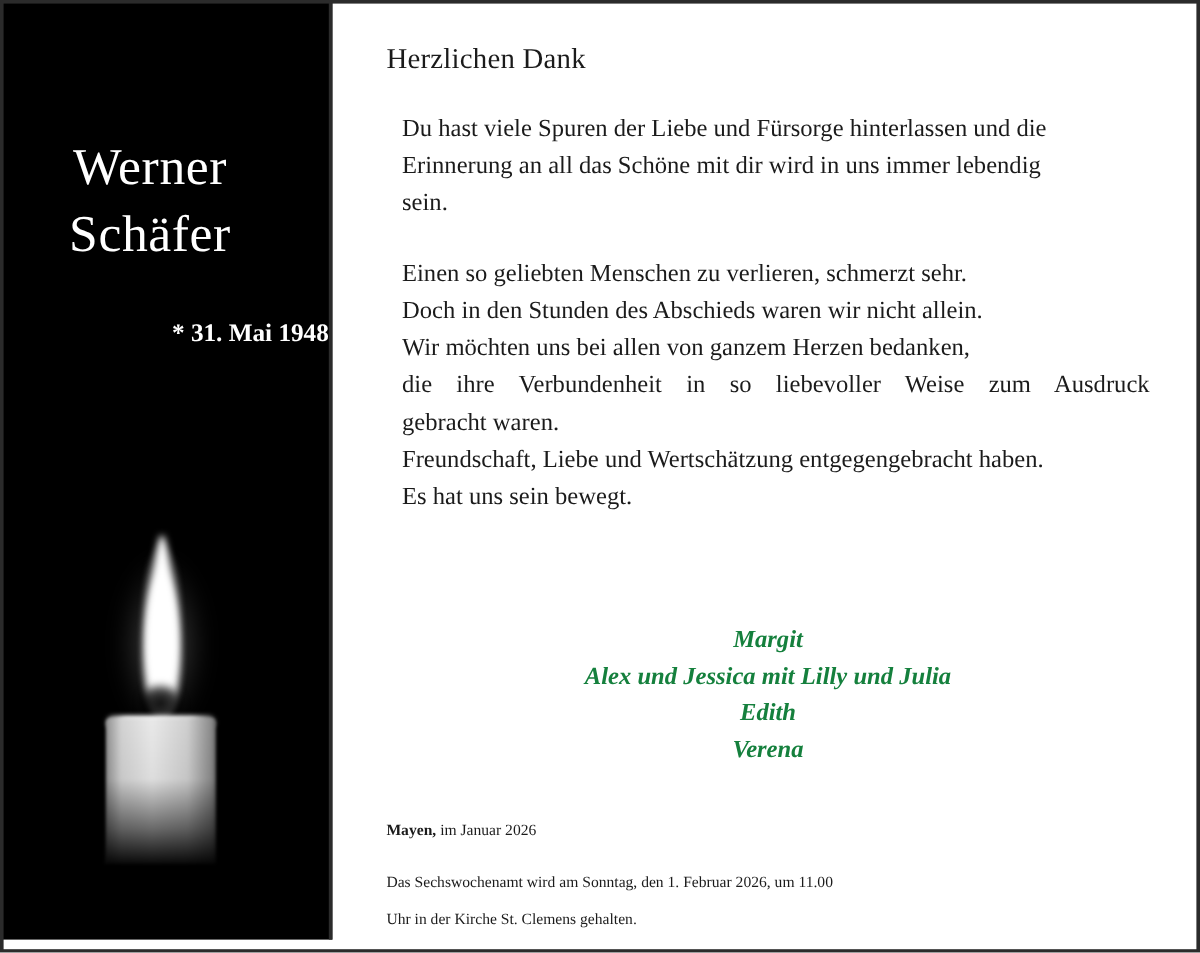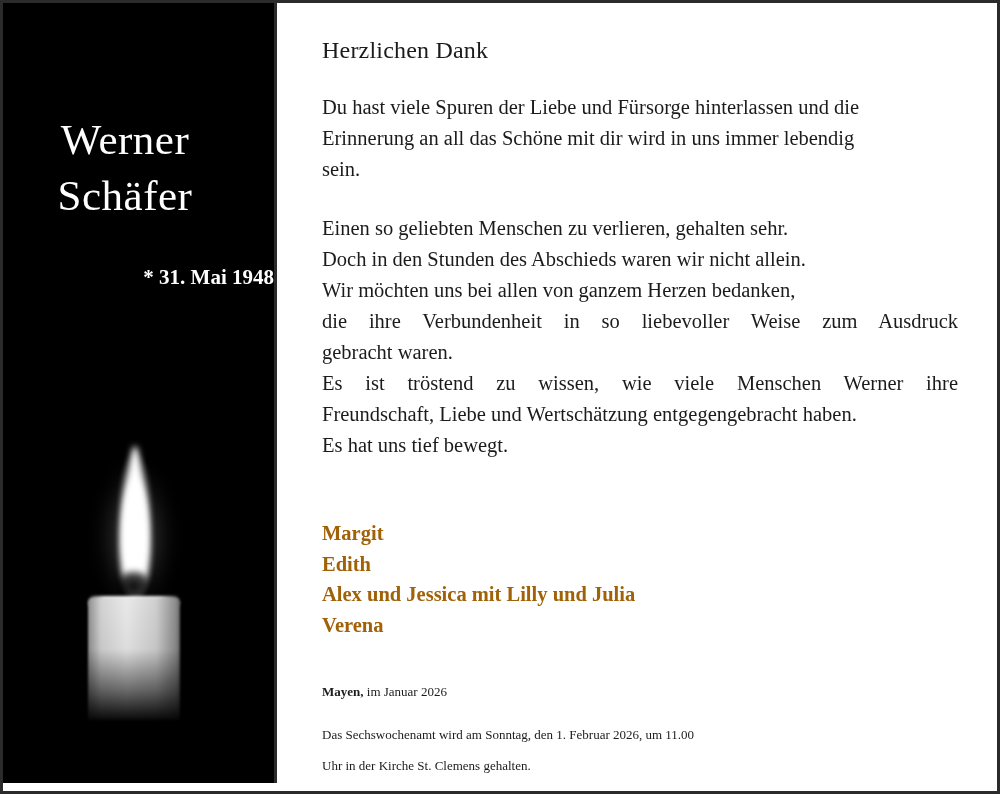--- a/index.html
+++ b/index.html
@@ -216,37 +216,39 @@
     font-size: 20.5px;
     line-height: 31px;
     color: #1b1b1b;
   }
   .para-1 { top: 92px; }
   .para-2 { top: 213px; }
 
   .body-text .line {
     display: block;
     white-space: nowrap;
+    margin-left: 13px;
   }
   .body-text .line.justified {
     white-space: normal;
     text-align: justify;
     text-align-last: justify;
   }
 
   .family {
     position: absolute;
     left: 42px;
     top: 518px;
     width: 636px;
-    text-align: left;
+    text-align: center;
     font-size: 20.5px;
     line-height: 30.5px;
     font-weight: 700;
-    color: #a16207;
+    color: #15803d;
+    font-style: italic;
   }
   .family .family-line { display: block; }
 
   .footer {
     position: absolute;
     left: 42px;
     top: 676px;
     width: 645px;
     font-size: 13px;
     line-height: 31px;
@@ -287,34 +289,33 @@
 
     <div class="heading">Herzlichen Dank</div>
 
     <div class="body-text para-1">
       <span class="line">Du hast viele Spuren der Liebe und Fürsorge hinterlassen und die</span>
       <span class="line">Erinnerung an all das Schöne mit dir wird in uns immer lebendig</span>
       <span class="line">sein.</span>
     </div>
 
     <div class="body-text para-2">
-      <span class="line">Einen so geliebten Menschen zu verlieren, gehalten sehr.</span>
+      <span class="line">Einen so geliebten Menschen zu verlieren, schmerzt sehr.</span>
       <span class="line">Doch in den Stunden des Abschieds waren wir nicht allein.</span>
       <span class="line">Wir möchten uns bei allen von ganzem Herzen bedanken,</span>
       <span class="line justified">die ihre Verbundenheit in so liebevoller Weise zum Ausdruck</span>
       <span class="line">gebracht waren.</span>
-      <span class="line justified">Es ist tröstend zu wissen, wie viele Menschen Werner ihre</span>
       <span class="line">Freundschaft, Liebe und Wertschätzung entgegengebracht haben.</span>
-      <span class="line">Es hat uns tief bewegt.</span>
+      <span class="line">Es hat uns sein bewegt.</span>
     </div>
 
     <div class="family">
       <span class="family-line">Margit</span>
+      <span class="family-line">Alex und Jessica mit Lilly und Julia</span>
       <span class="family-line">Edith</span>
-      <span class="family-line">Alex und Jessica mit Lilly und Julia</span>
       <span class="family-line">Verena</span>
     </div>
 
     <div class="footer">
       <span class="footer-line"><span class="place">Mayen,</span><span> im Januar 2026</span></span>
       <span class="footer-line service">Das Sechswochenamt wird am Sonntag, den 1. Februar 2026, um 11.00</span>
       <span class="footer-line">Uhr in der Kirche St. Clemens gehalten.</span>
     </div>
 
   </div>

